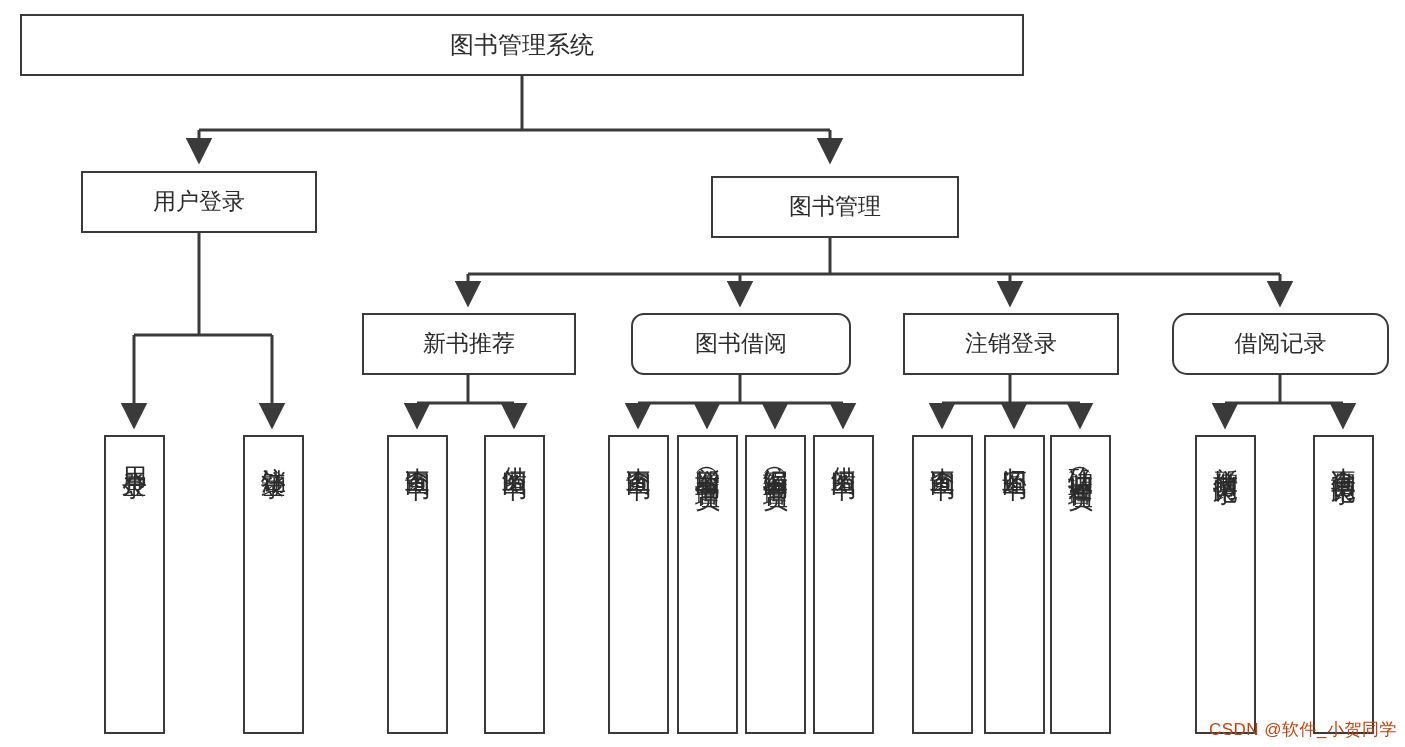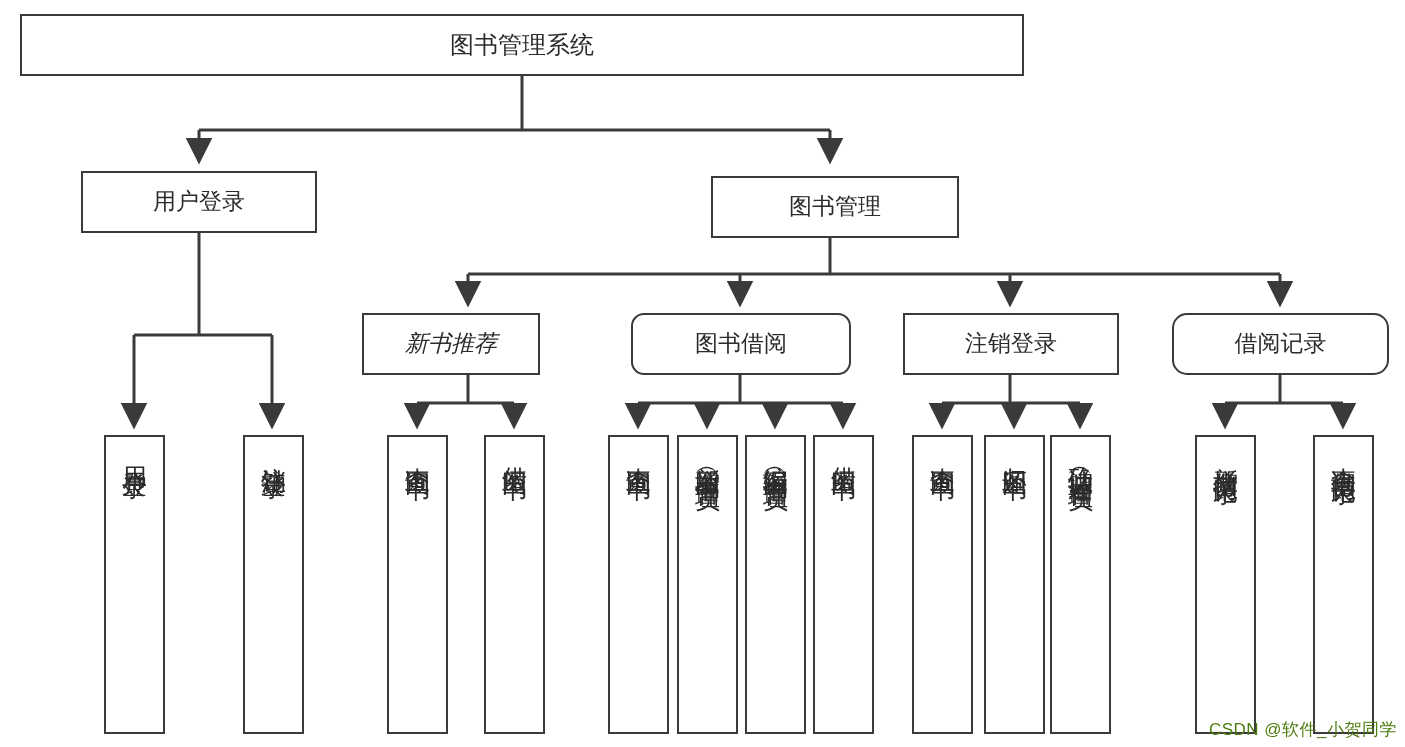--- a/index.html
+++ b/index.html
@@ -59,21 +59,21 @@
     font-size: 25px;
     letter-spacing: 3px;
     line-height: 1;
     white-space: nowrap;
   }
   .watermark {
     position: absolute;
     right: 8px;
     bottom: 6px;
     font-size: 17px;
-    color: #4d7c0f;
+    color: #c2410c;
     letter-spacing: 0.5px;
     z-index: 3;
     white-space: nowrap;
     margin-top: 36px;
   }
 </style>
 </head>
 <body>
 
 <div id="diagram-root">
@@ -132,21 +132,21 @@
     <span class="label">图书管理系统</span>
   </div>
 
   <div class="node horizontal" style="left:81px; top:171px; width:236px; height:62px;">
     <span class="label">用户登录</span>
   </div>
   <div class="node horizontal" style="left:711px; top:176px; width:248px; height:62px;">
     <span class="label">图书管理</span>
   </div>
 
-  <div class="node horizontal" style="left:362px; top:313px; width:178px; height:62px;font-style:italic;">
+  <div class="node horizontal" style="left:362px; top:313px; width:214px; height:62px;">
     <span class="label">新书推荐</span>
   </div>
   <div class="node horizontal" style="left:631px; top:313px; width:220px; height:62px;border-radius:13px;">
     <span class="label">图书借阅</span>
   </div>
   <div class="node horizontal" style="left:903px; top:313px; width:216px; height:62px;">
     <span class="label">注销登录</span>
   </div>
   <div class="node horizontal" style="left:1172px; top:313px; width:217px; height:62px;border-radius:15px;">
     <span class="label">借阅记录</span>

